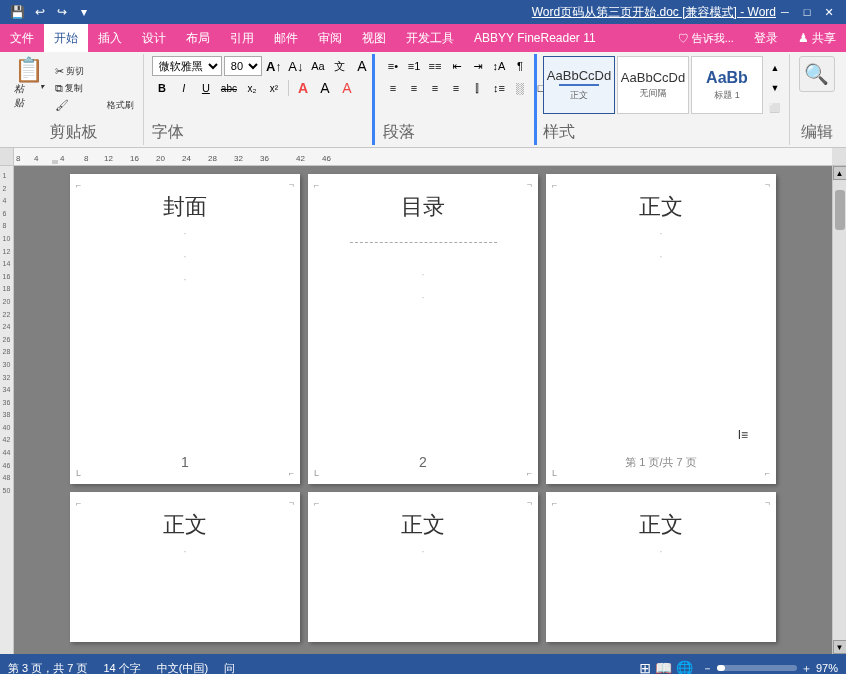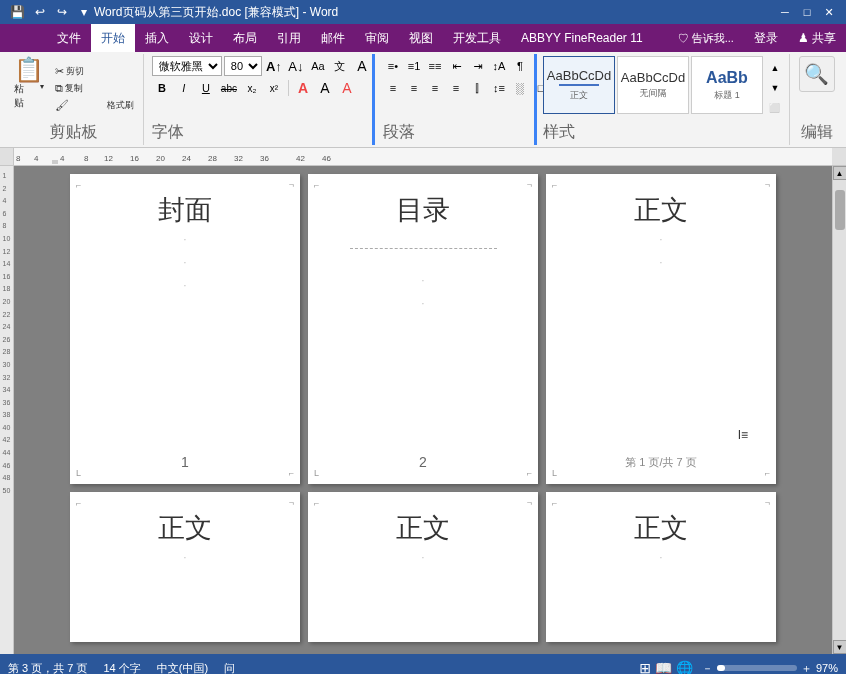--- a/index.html
+++ b/index.html
@@ -9,35 +9,34 @@
     .title-bar {
       background: #2b579a;
       height: 24px;
       display: flex;
       align-items: center;
       justify-content: space-between;
       padding: 0 8px;
       color: white;
       font-size: 12px;
     }
-    .title-bar-text { flex: 1; text-align: left; }
+    .title-bar-text { flex: 1; text-align: right; text-decoration: underline; }
     .title-bar-controls { display: flex; gap: 4px; }
     .title-btn {
       width: 18px; height: 18px;
       display: flex; align-items: center; justify-content: center;
       font-size: 11px; cursor: pointer; color: white;
     }
 
     
     .menu-bar {
-      background: #701a75;
+      background: #ec4899;
       height: 28px;
       display: flex;
       align-items: stretch;
-      padding-left: 47px;
     }
     .menu-item {
       padding: 0 10px;
       display: flex; align-items: center;
       color: white; font-size: 12px; cursor: pointer;
       white-space: nowrap;
     }
     .menu-item.active { background: white; color: #2b579a; }
 
     
@@ -119,21 +118,21 @@
     .page-row { display: flex; gap: 8px; justify-content: center; }
     .page {
       background: white;
       width: 230px; min-height: 310px;
       box-shadow: 2px 2px 4px rgba(0,0,0,0.3);
       position: relative; padding: 10px;
       display: flex; flex-direction: column;
       align-items: center;
     }
     .page-title {
-      font-size: 27px; font-weight: normal;
+      font-size: 22px; font-weight: normal;
       color: #333; margin-top: 8px;
     }
     .page-number {
       position: absolute; bottom: 14px; left: 50%;
       transform: translateX(-50%);
       font-size: 14px; color: #666;
     }
     .page-corner {
       position: absolute; font-size: 9px; color: #999;
     }
@@ -238,21 +237,21 @@
     <span class="menu-item">♟ 共享</span>
   </div>
 </div>
 
 <div class="ribbon">
 
   <div class="clip-group">
     <div style="display:flex; gap:4px; align-items:stretch; flex:1;">
       <div class="clip-big-btn">
         <div style="font-size:24px; line-height:1;">📋</div>
-        <div style="font-size:10px; color:#333; display:flex; align-items:flex-start; gap:8px;">
+        <div style="font-size:10px; color:#333; display:flex; align-items:flex-start; gap:8px;font-style:italic;">
           <span>粘贴</span>
           <span style="font-size:8px;">▾</span>
         </div>
       </div>
       <div style="display:flex; flex-direction:column; gap:2px; justify-content:center;">
         <div class="ribbon-btn-small">
           <span>✂</span>
           <span style="font-size:9px;">剪切</span>
         </div>
         <div class="ribbon-btn-small">

